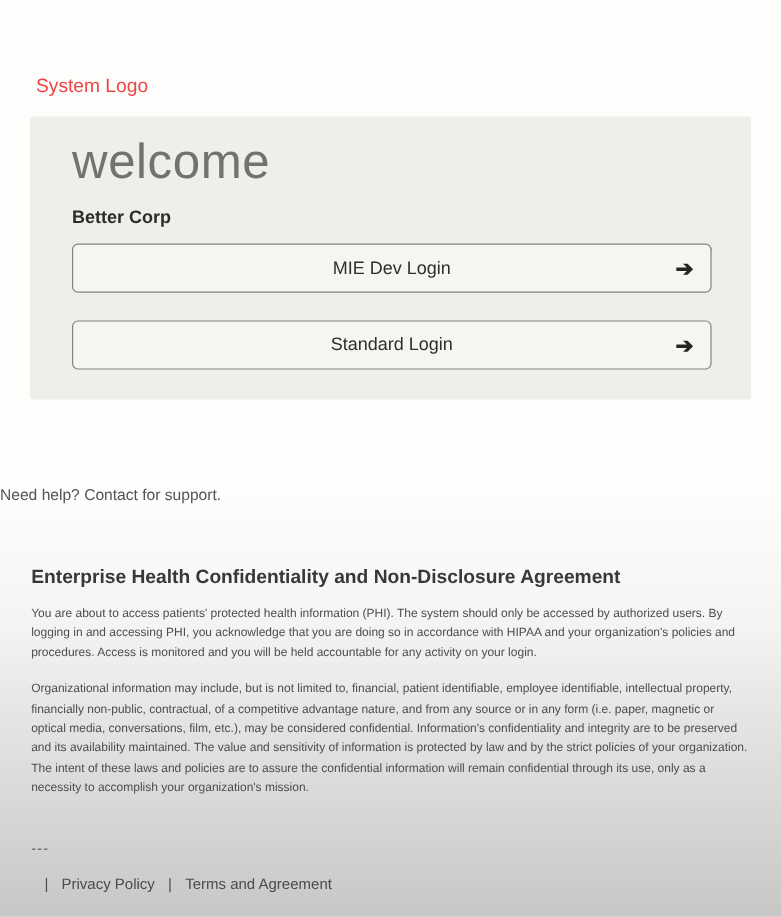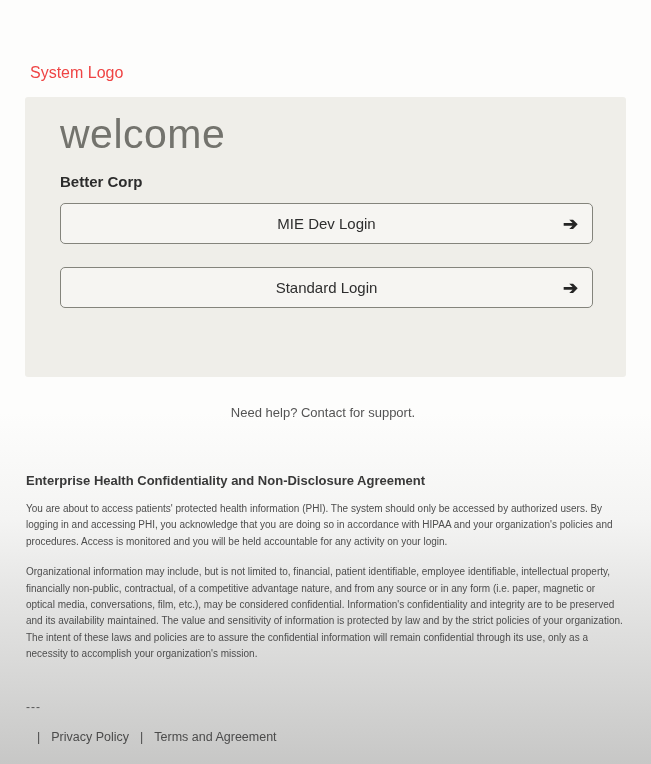--- a/index.html
+++ b/index.html
@@ -18,21 +18,21 @@
   .logo-text {
     position: absolute;
     left: 30px; top: 64px;
     font-size: 16px;
     color: #ef4444;
   }
 
   .welcome-panel {
     position: absolute;
     left: 25px; top: 97px;
-    width: 601px; height: 280px;
+    width: 601px; height: 236px;
     background: #efeee9;
     border-radius: 3px;
     box-sizing: border-box;
   }
   .welcome-title {
     position: absolute;
     left: 35px; top: 14px;
     font-size: 41px;
     font-weight: 200;
     letter-spacing: 0.5px;
@@ -82,33 +82,32 @@
     font-size: 18px;
     font-weight: bold;
     color: #252525;
     line-height: 1;
   }
 
   .help-text {
     position: absolute;
     left: 0; top: 405px;
     width: 646px;
-    text-align: center;
     font-size: 13px;
     color: #545454;
   }
 
   .agreement {
     position: absolute;
     left: 26px; top: 473px;
     width: 600px;
     color: #4d4d4d;
   }
   .agreement-heading {
-    font-size: 13px;
+    font-size: 16px;
     font-weight: bold;
     color: #383838;
     margin: 0 0 13px 0;
   }
   .agreement p {
     font-size: 10px;
     line-height: 16.4px;
     margin: 0 0 14px 0;
     color: #4d4d4d;
   }

